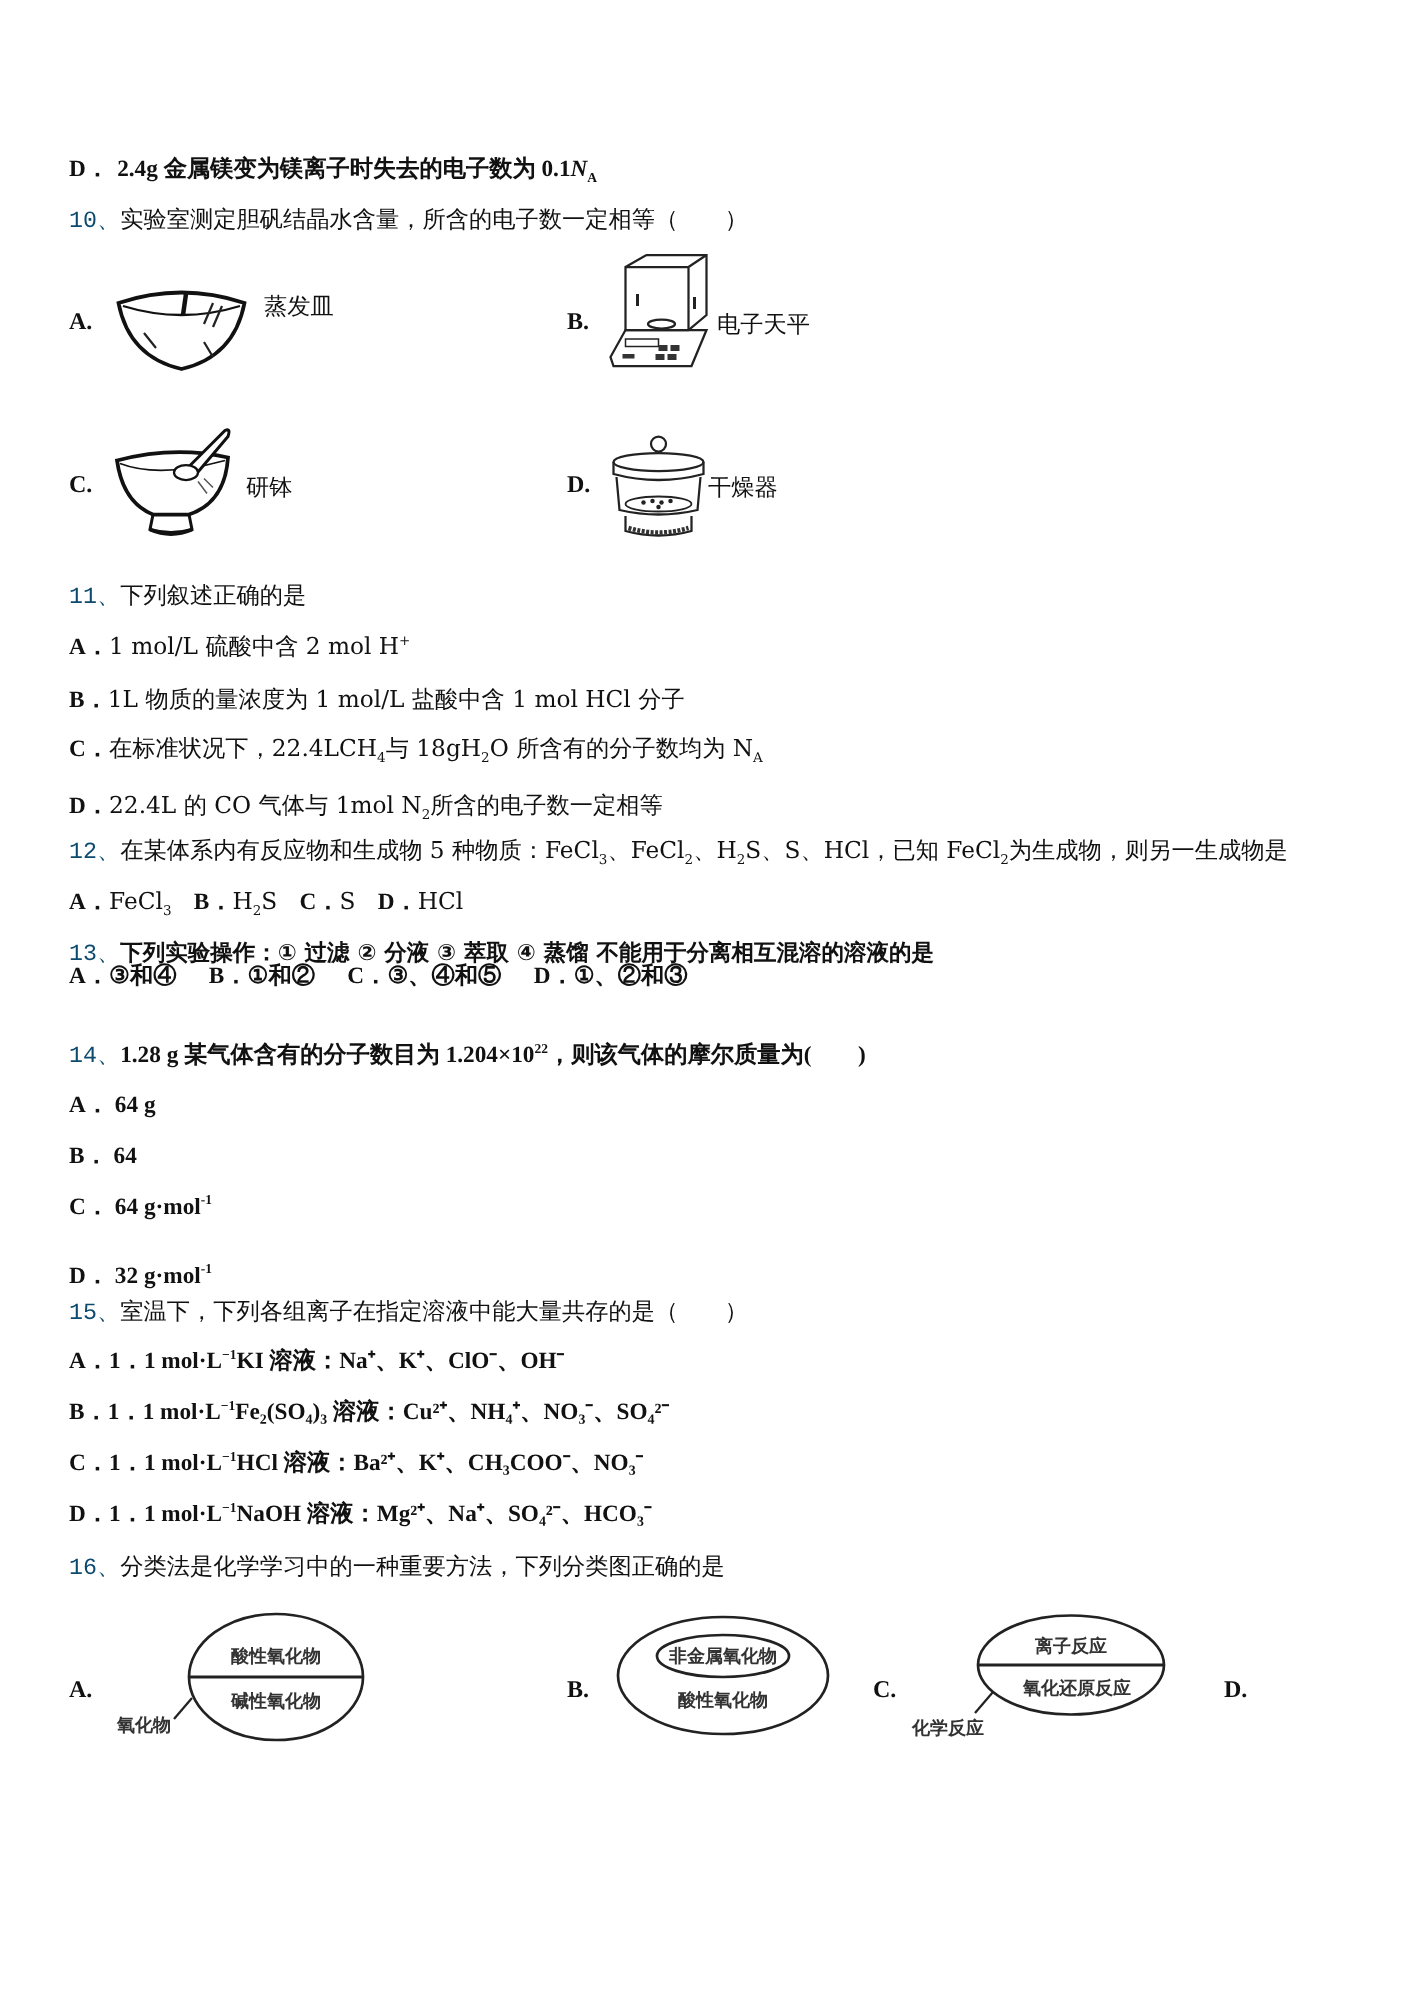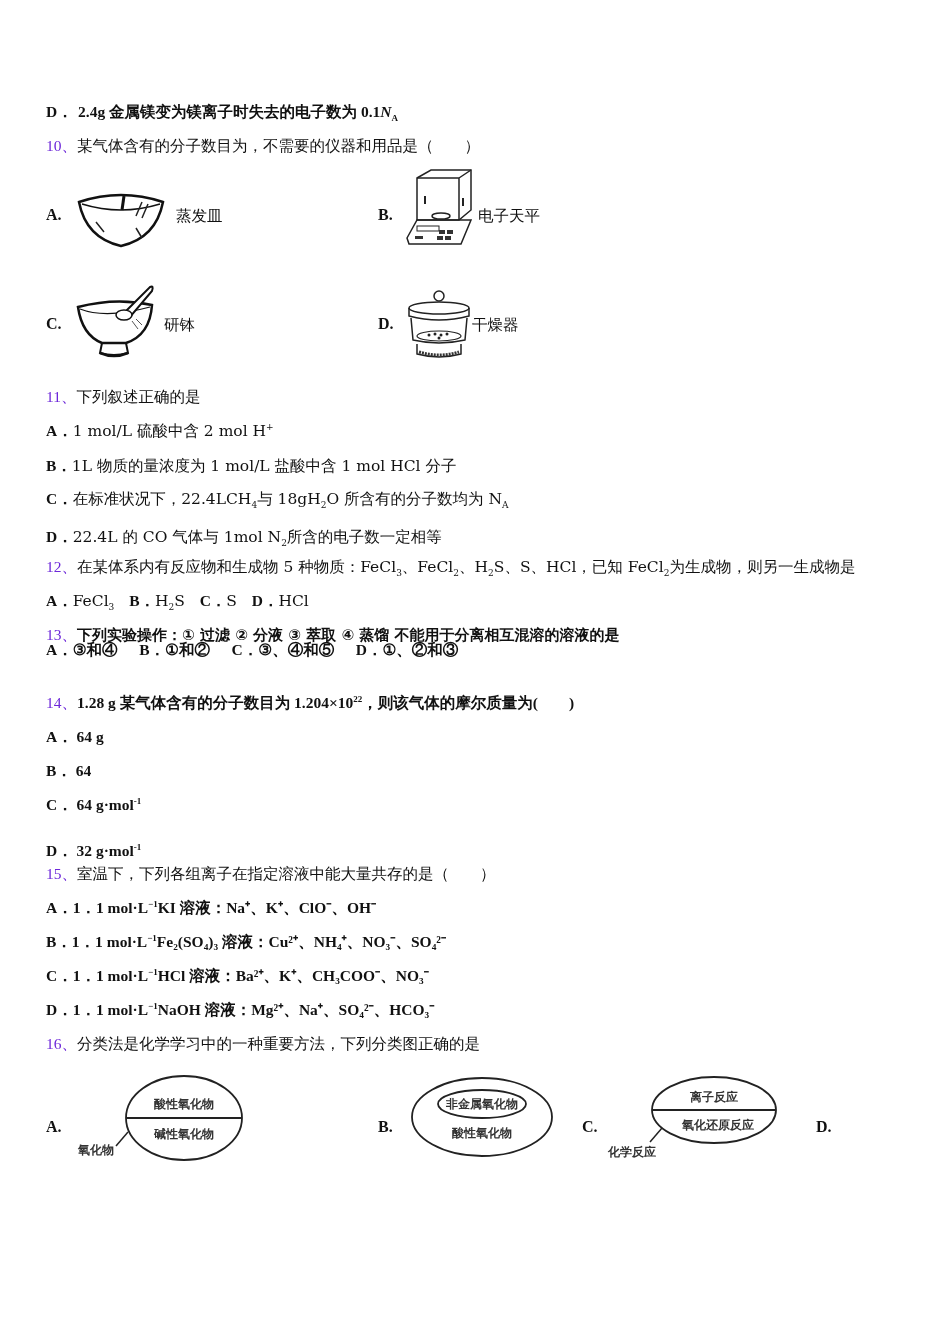--- a/index.html
+++ b/index.html
@@ -7,49 +7,49 @@
     width: 950px; height: 1344px; position: relative; overflow: hidden;
     font-family: "DejaVu Serif", "Liberation Serif", serif;
     color: #111;
   }
   .line {
     position: absolute; left: 46px; white-space: nowrap;
     font-size: 15.5px; line-height: 20px;
   }
   .b { font-weight: bold; }
   .lt { font-weight: bold; font-family: "Liberation Serif", serif; }
-  .num { font-family: Liberation Serif, serif; font-weight: normal; color: #6d28d9; }
+  .num { font-family: Liberation Mono, monospace; font-weight: normal; color: #0c4a6e; }
   sub, sup { font-size: 9px; line-height: 0; }
   .opt-img { position: absolute; }
   .opt-lbl { position: absolute; font-weight: bold; font-family: "Liberation Serif", serif; font-size: 16px; }
   .opt-txt { position: absolute; font-size: 15.5px; }
   .diag-lbl { font-family: "DejaVu Sans", sans-serif; font-size: 12px; fill: #333; font-weight: bold; }
 </style>
 </head>
 <body>
 
 <div class="line b" style="top:102px;">
   <span class="lt">D．</span>
   <span class="lt">2.4g 金属镁变为镁离子时失去的电子数为 0.1</span><i class="lt">N</i><sub class="lt">A</sub>
 </div>
 
 <div class="line" style="top:136px;">
-  <span class="num">10、</span><span>某气体含有的分子数目为，不需要的仪器和用品是（　　）</span>
+  <span class="num">10、</span><span>实验室测定胆矾结晶水含量，所含的电子数一定相等（　　）</span>
 </div>
 
 <div>
   <span class="opt-lbl" style="left:46px;top:206px;">A.</span>
   <svg class="opt-img" style="left:76px;top:190px;" width="90" height="60" viewBox="0 0 90 60">
     <path d="M3 12 Q45 -2 87 12 Q80 48 45 56 Q10 48 3 12 Z" fill="none" stroke="#111" stroke-width="2.5"></path>
     <path d="M6 14 Q45 26 84 14" fill="none" stroke="#111" stroke-width="1.5"></path>
     <path d="M48 6 L46 20" stroke="#111" stroke-width="3"></path>
     <path d="M66 12 L60 26 M72 14 L66 28" stroke="#222" stroke-width="1.5"></path>
     <path d="M20 32 L28 42 M60 38 L66 48" stroke="#222" stroke-width="1.5"></path>
   </svg>
-  <span class="opt-txt" style="left:176px;top:206px;font-family:Liberation Serif, serif;">蒸发皿</span>
+  <span class="opt-txt" style="left:176px;top:194px;font-family:Liberation Serif, serif;">蒸发皿</span>
 </div>
 
 <div>
   <span class="opt-lbl" style="left:378px;top:206px;">B.</span>
   <svg class="opt-img" style="left:405px;top:168px;" width="72" height="82" viewBox="0 0 72 82">
     <path d="M12 10 L26 2 L66 2 L66 42 L54 52 L12 52 Z" fill="none" stroke="#222" stroke-width="1.5"></path>
     <path d="M12 10 L54 10 L54 52 M54 10 L66 2" fill="none" stroke="#222" stroke-width="1.5"></path>
     <path d="M20 28 L20 36 M58 30 L58 38" stroke="#222" stroke-width="2"></path>
     <ellipse cx="36" cy="48" rx="9" ry="3" fill="none" stroke="#222" stroke-width="1.5"></ellipse>
     <path d="M2 70 L12 52 L66 52 L56 76 L4 76 Z" fill="none" stroke="#222" stroke-width="1.5"></path>

